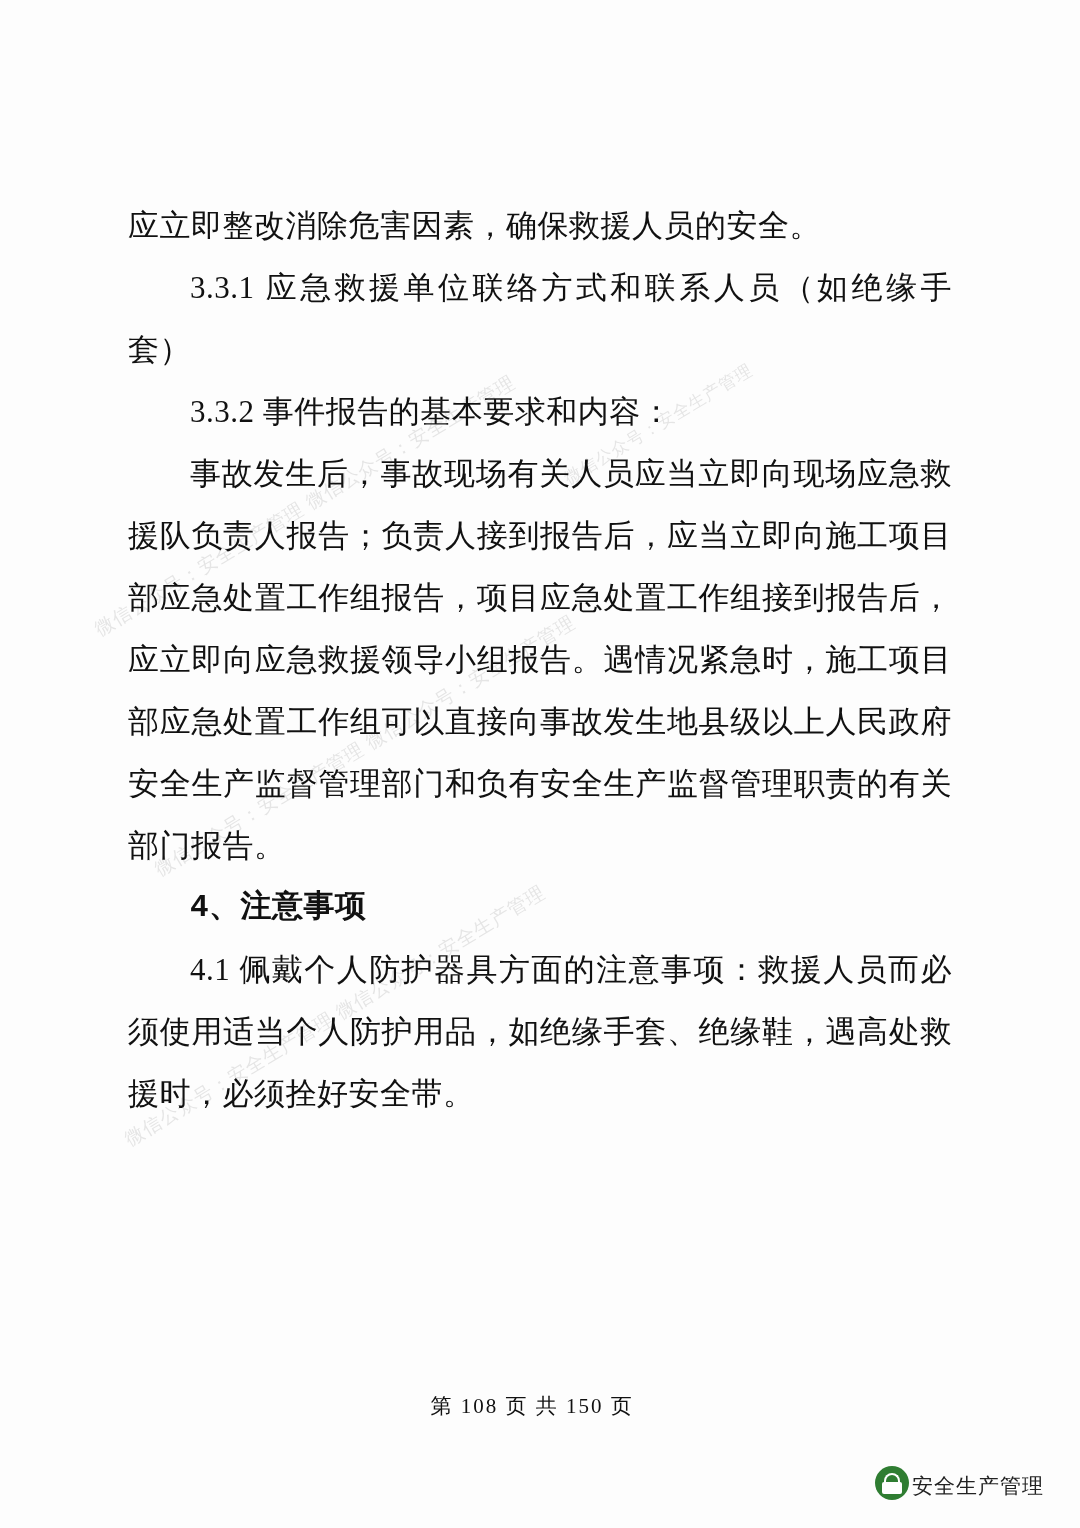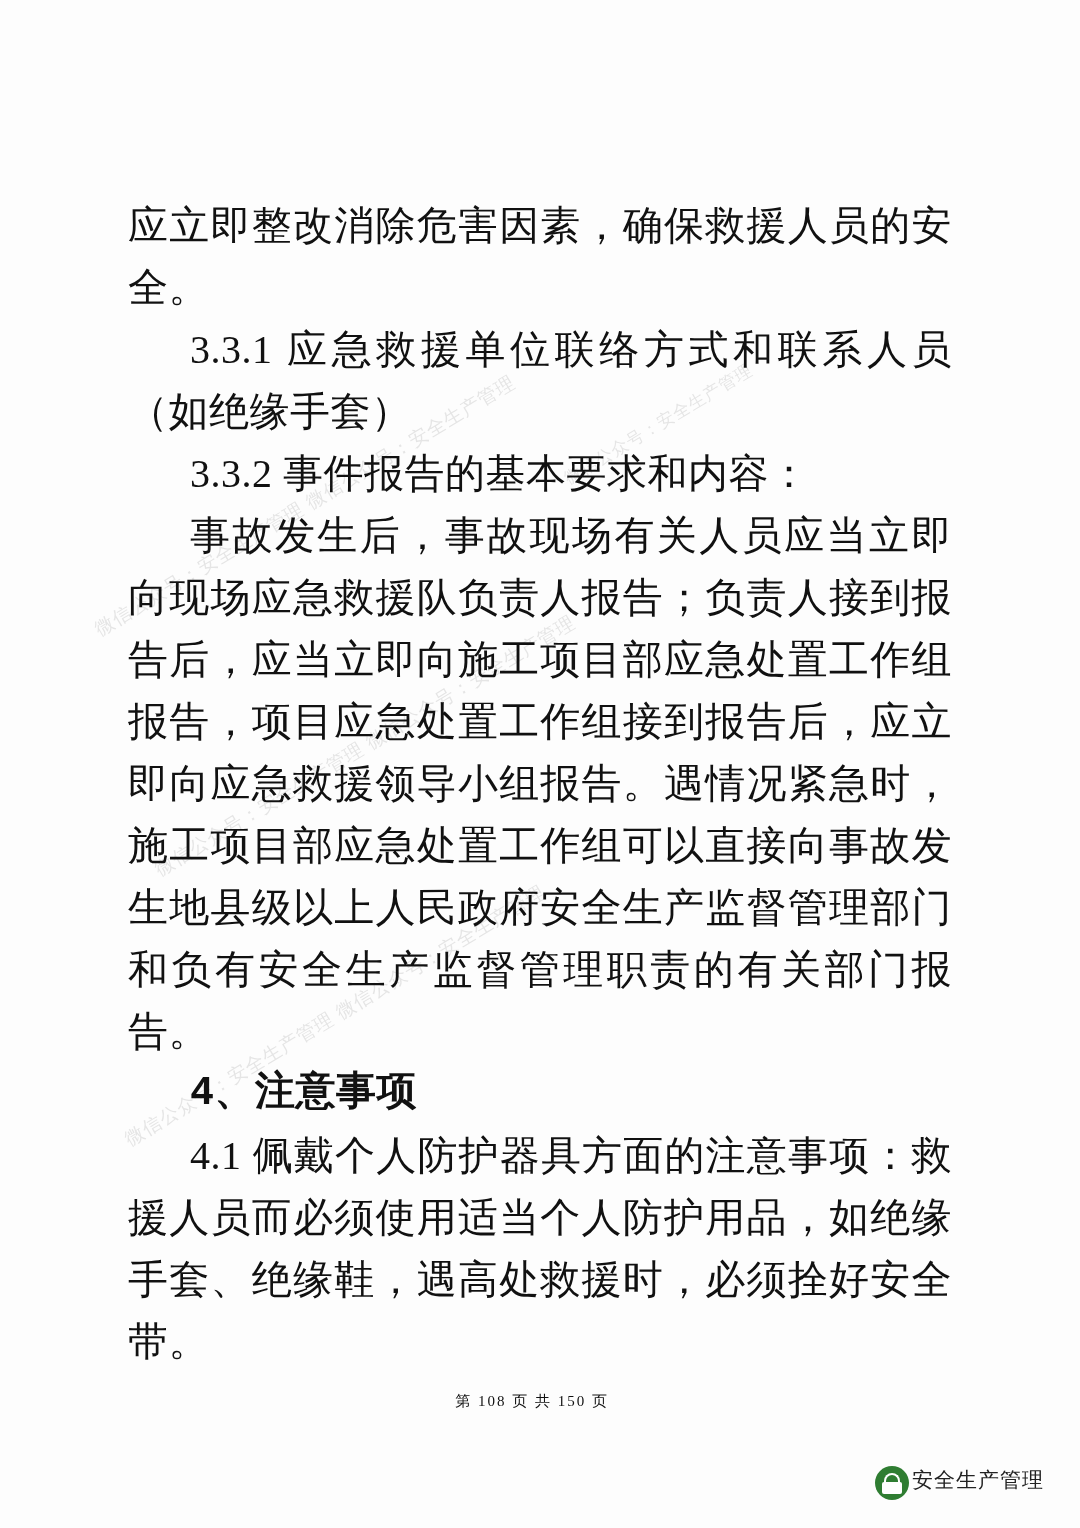--- a/index.html
+++ b/index.html
@@ -46,21 +46,21 @@
 
   
   .content {
     position: relative;
     z-index: 2;
     padding: 195px 128px 0 128px;
     box-sizing: border-box;
   }
   p.line {
     margin: 0 0 0 0;
-    font-size: 40px;
+    font-size: 31px;
     line-height: 62px;
     text-align: justify;
     text-justify: inter-ideograph;
     letter-spacing: 0.5px;
   }
   p.indent {
     text-indent: 62px;
   }
   p.bold {
     font-weight: bold;
@@ -68,33 +68,33 @@
   }
 
   
   .page-footer {
     position: absolute;
     left: 0;
     right: 16px;
     top: 1392px;
     text-align: center;
     font-family: "Liberation Serif", serif;
-    font-size: 15px;
+    font-size: 21px;
     color: #111;
     letter-spacing: 2px;
     z-index: 2;
   }
 
   
   .badge {
     position: absolute;
     right: 36px;
     top: 1466px;
     display: flex;
-    align-items: flex-start;
+    align-items: flex-end;
     gap: 3px;
     z-index: 3;
   }
   .badge-icon {
     width: 34px;
     height: 34px;
     border-radius: 50%;
     background: #2f7d32;
     position: relative;
     flex: none;

